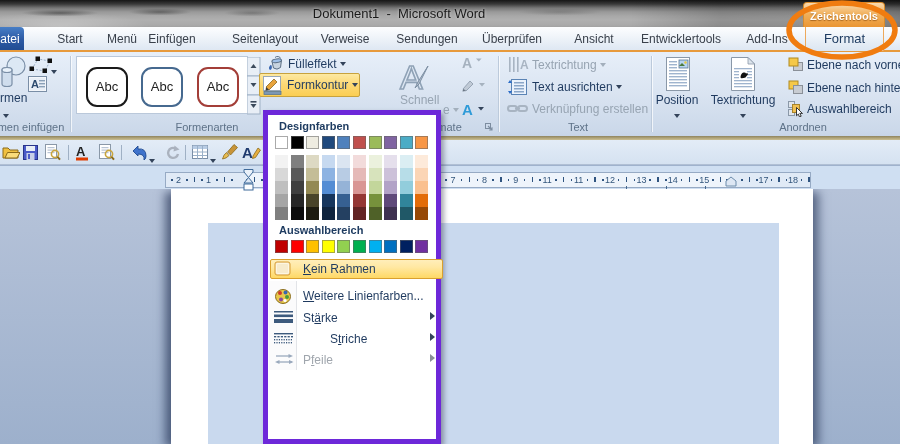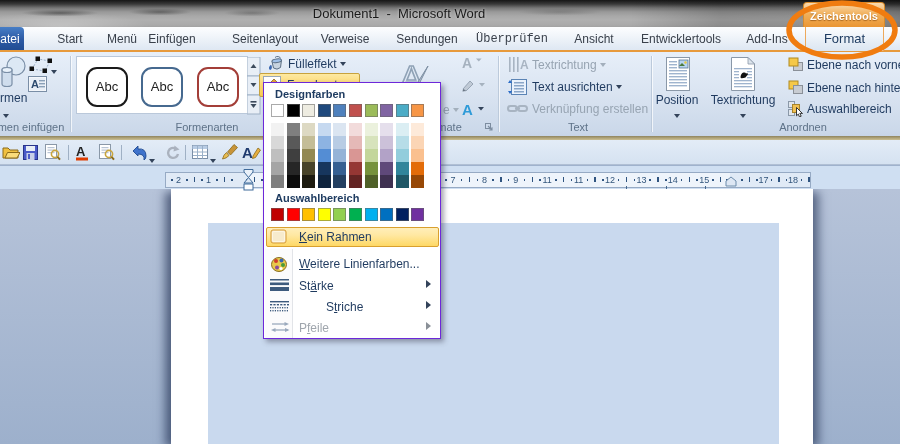--- a/index.html
+++ b/index.html
@@ -37,42 +37,42 @@
 #rulerrow{left:0;top:166px;width:900px;height:23px;background:#cfdff2;}
 #rulerbar{left:165px;top:172px;width:646px;height:16px;background:#e0eaf6;border:1px solid #96aac4;}
 #rulertext{left:249px;top:173px;width:481px;height:14px;background:#eef4fb;}
 .rnum{position:absolute;top:175px;font-size:9px;color:#33567c;width:20px;text-align:center;}
 .rtick{position:absolute;top:177px;width:1.5px;height:5px;background:#2f5480;}
 .rdot{position:absolute;top:179px;width:1.5px;height:2px;background:#2f5480;}
 .btick{position:absolute;top:186px;width:1px;height:3px;background:#45688f;}
 #docarea{left:0;top:189px;width:900px;height:255px;background:linear-gradient(180deg,#b6c3d9,#9db0cc);overflow:hidden;}
 #page{position:absolute;left:171px;top:0;width:642px;height:255px;background:#fff;box-shadow:-6px 3px 9px rgba(25,40,75,.6),6px 3px 9px rgba(25,40,75,.55);}
 #bluerect{position:absolute;left:37px;top:34px;width:571px;height:221px;background:#c9d9ee;}
-#menu{left:263px;top:82px;width:178px;height:257px;background:#fff;border:1px solid #6d28d9;box-shadow:3px 3px 5px rgba(60,60,80,.45);}
+#menu{left:263px;top:110px;width:178px;height:334px;background:#fff;border:5px solid #6d28d9;box-shadow:3px 3px 5px rgba(60,60,80,.45);}
 .mlabel{position:absolute;left:11px;font-size:11px;font-weight:bold;color:#1f3c61;}
 .sw{position:absolute;width:13px;height:13px;}
 .swb{box-shadow:inset 0 0 0 1px rgba(100,100,100,.55);}
 .mitem{position:absolute;left:35px;font-size:12px;color:#1f3a5f;white-space:nowrap;}
 .msub{position:absolute;left:162px;width:0;height:0;border-top:4px solid transparent;border-bottom:4px solid transparent;border-left:5px solid #33435a;}
 #kein{position:absolute;left:2px;top:144px;width:173px;height:20px;background:linear-gradient(180deg,#ffeeba,#ffe8a2 40%,#fed865);border:1px solid #d9a02e;border-radius:2px;}
 #iconstrip{position:absolute;left:1px;top:166px;width:28px;height:89px;background:#fbfbfc;border-right:1px solid #e2e4e8;}
 u{text-decoration:underline;}
 </style></head>
 <body>
 <div class="abs" id="titlebar"></div>
 <div class="abs" id="title">Dokument1&nbsp; -&nbsp; Microsoft Word</div>
 <div class="abs" id="tabrow"></div>
 <div class="abs" id="dateitab">atei</div>
 <div class="tab" style="left:20px;width:100px;">Start</div>
 <div class="tab" style="left:72px;width:100px;">Menü</div>
 <div class="tab" style="left:122px;width:100px;">Einfügen</div>
 <div class="tab" style="left:215px;width:100px;">Seitenlayout</div>
 <div class="tab" style="left:295px;width:100px;">Verweise</div>
 <div class="tab" style="left:377px;width:100px;">Sendungen</div>
-<div class="tab" style="left:462px;width:100px;font-family:Liberation Mono, monospace;">Überprüfen</div>
+<div class="tab" style="left:462px;width:100px;">Überprüfen</div>
 <div class="tab" style="left:544px;width:100px;">Ansicht</div>
 <div class="tab" style="left:631px;width:100px;">Entwicklertools</div>
 <div class="tab" style="left:717px;width:100px;">Add-Ins</div>
 <div class="abs" id="orangeline"></div>
 <div class="abs" id="zt">Zeichentools</div>
 <div class="abs" id="formattab">Format</div>
 <div class="abs" id="ribbon"></div>
 <div class="vsep" style="left:70px;"></div>
 <div class="vsep" style="left:498px;"></div>
 <div class="vsep" style="left:651px;"></div>

